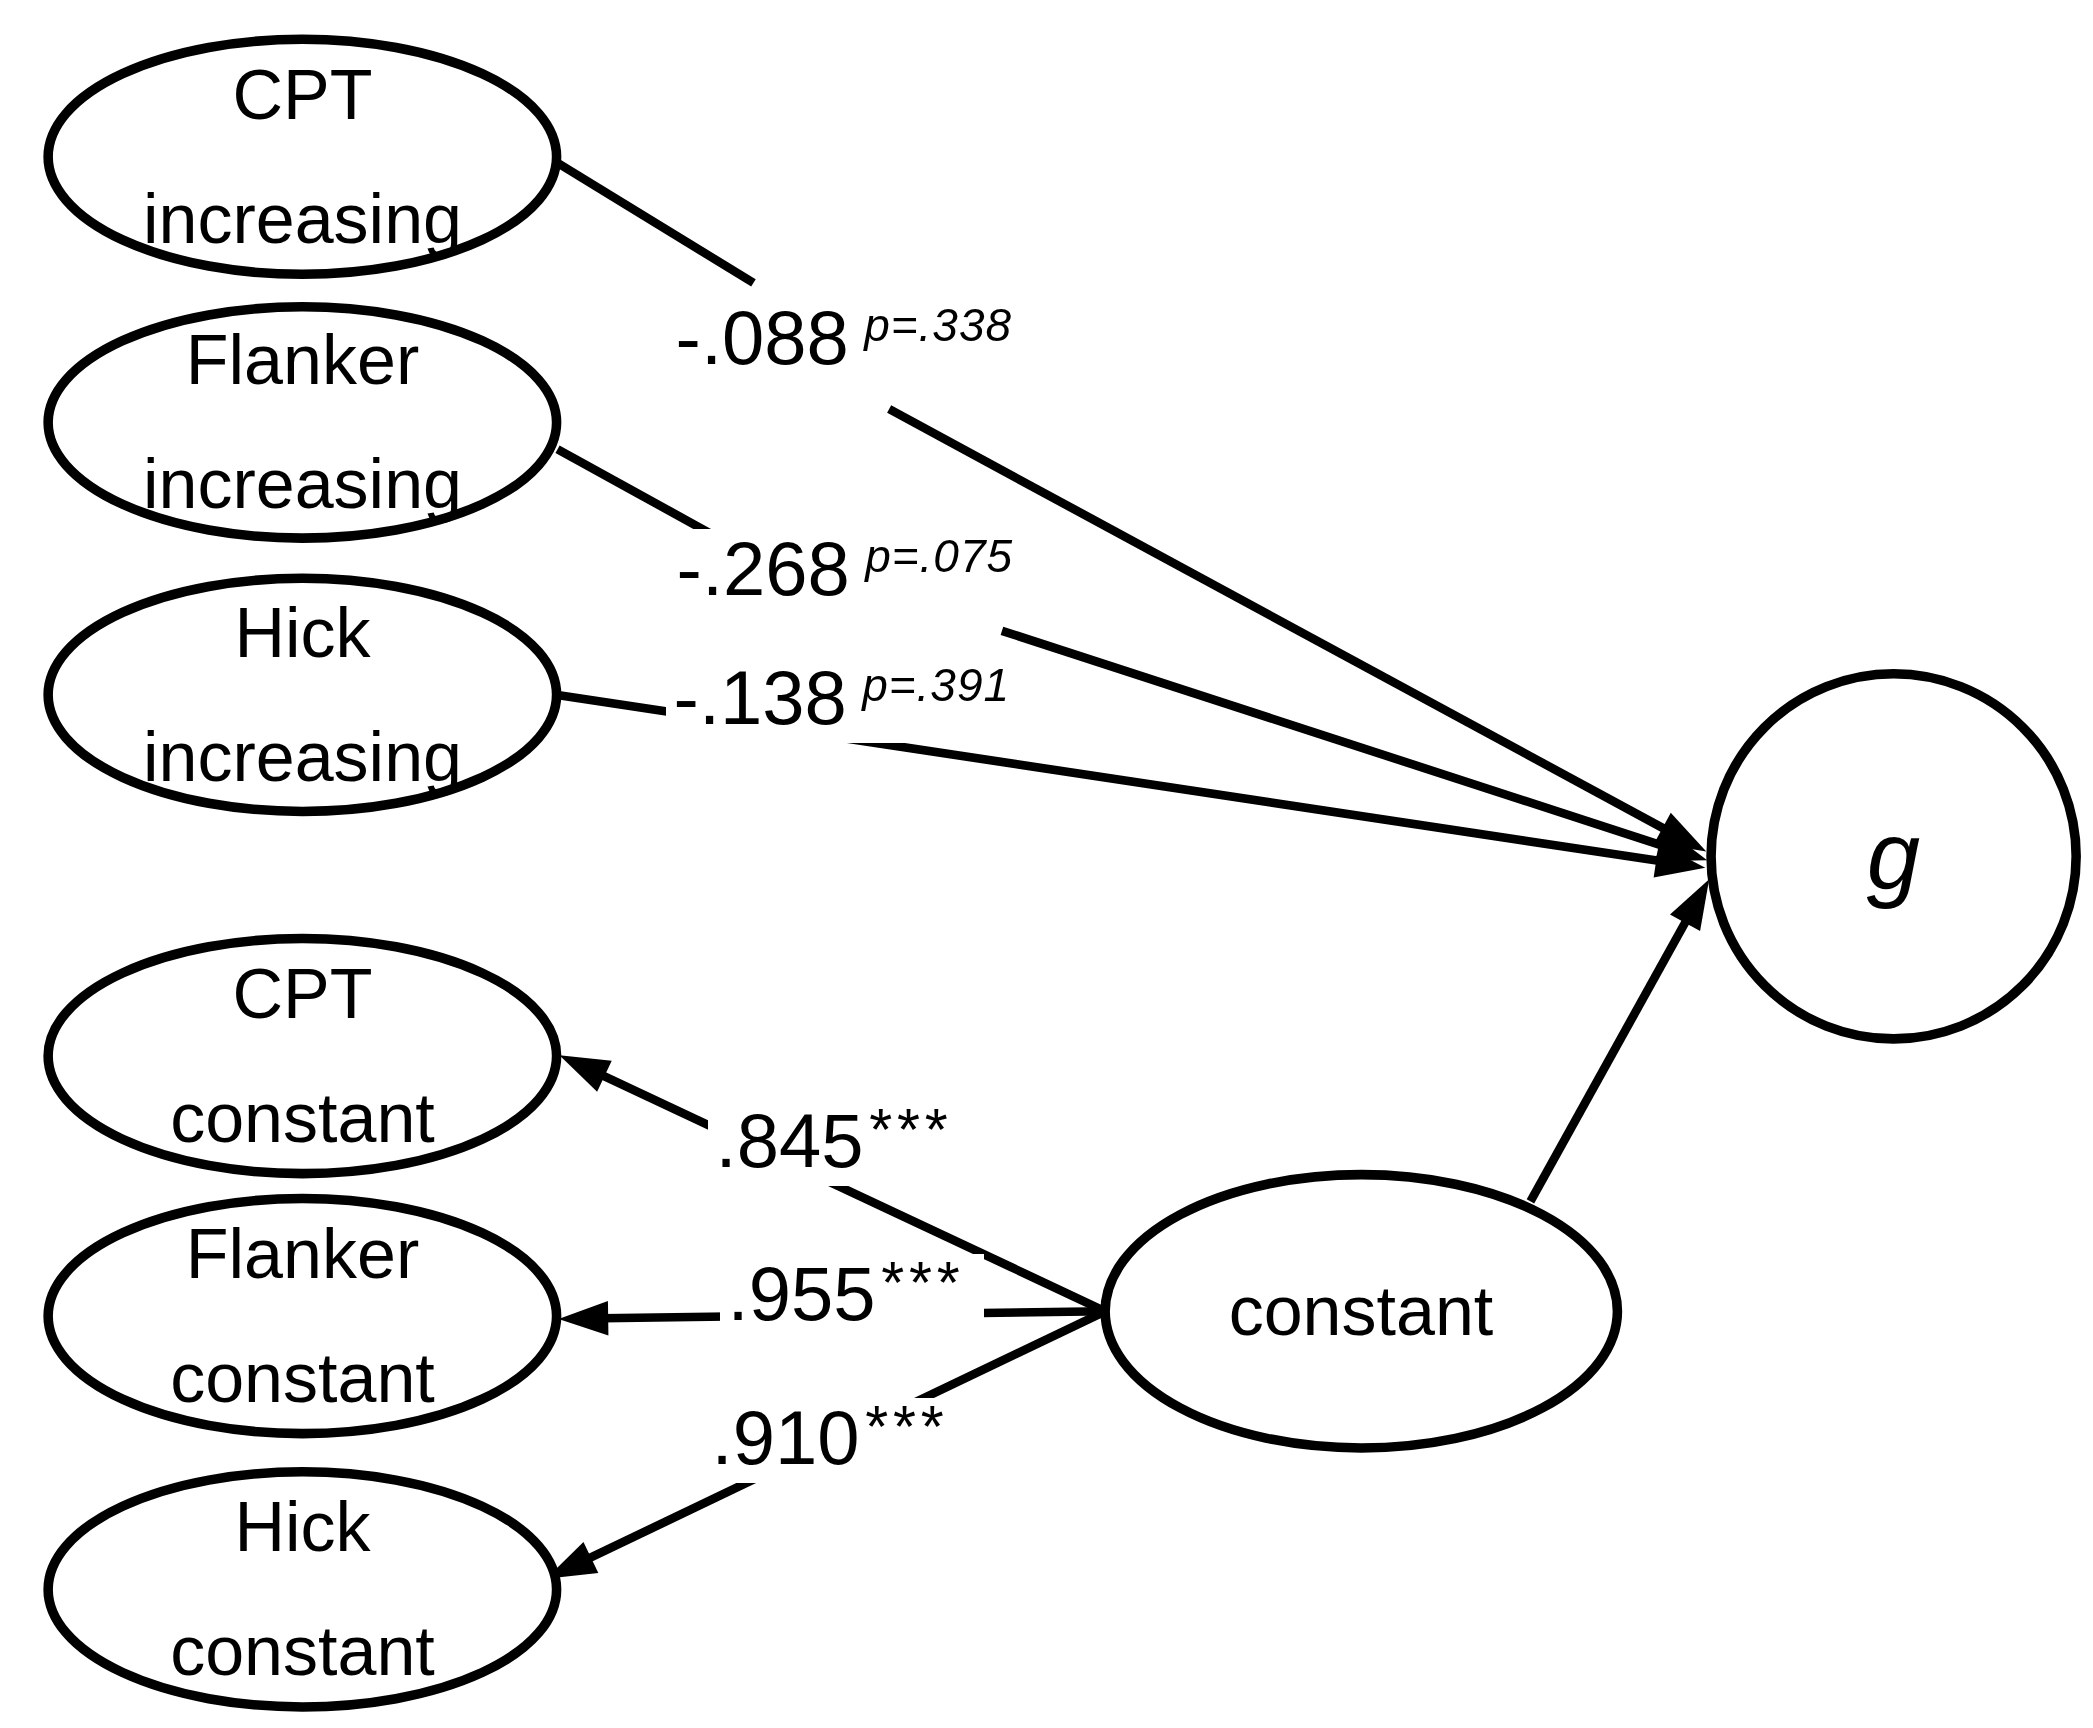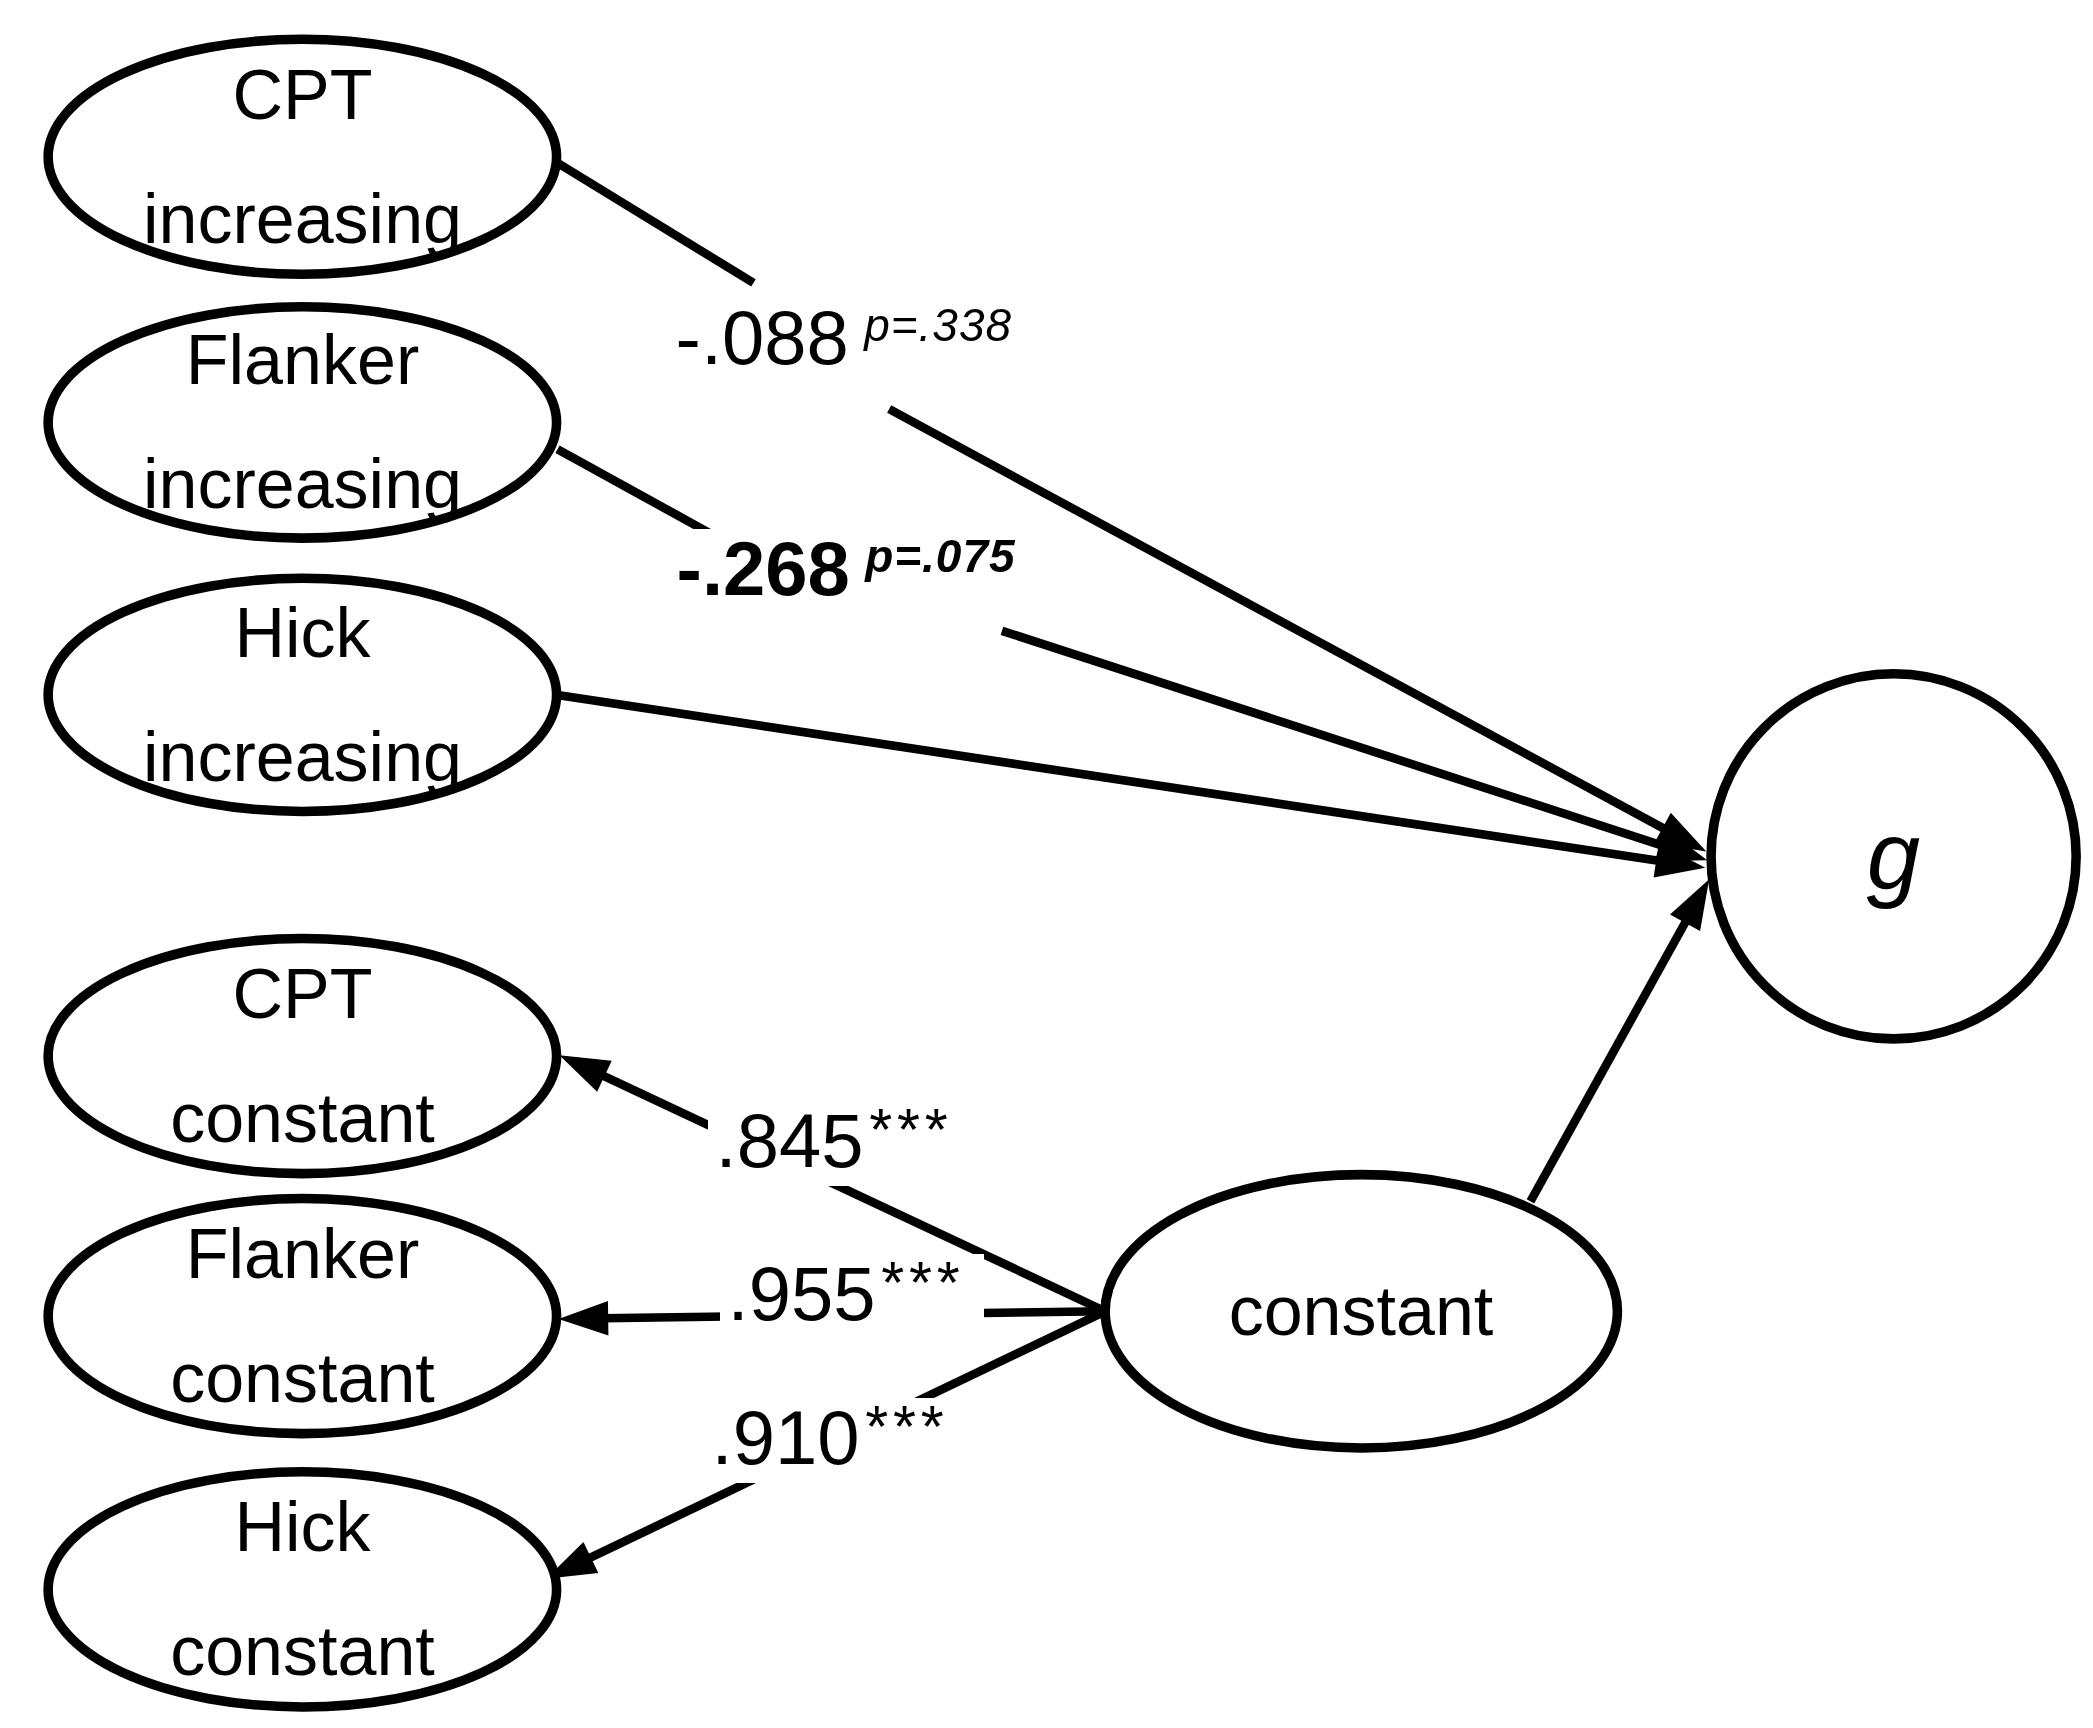--- a/index.html
+++ b/index.html
@@ -138,19 +138,20 @@
         <div>Hick</div>
         <div>constant</div>
       </div>
       <div class="node-label" style="left: 1097px; width: 512px; top: 1249px;">
         <div>constant</div>
       </div>
       <div class="node-label latent-g" style="left: 1703px; width: 365px; top: 794px;">
         <div>g</div>
       </div>
       <div class="coef" style="left: 660px; top: 298px;"><span>-.088</span><span class="sup pvalue">p=.338</span></div>
-      <div class="coef" style="left: 661px; top: 529px; font-weight: bold;"><span>-.268</span><span class="sup pvalue">p=.075</span></div>
+      <div class="coef" style="left: 661px; top: 529px;"><span>-.268</span><span class="sup pvalue">p=.075</span></div>
+      <div class="coef" style="left: 658px; top: 658px;"><span>-.138</span><span class="sup pvalue">p=.391</span></div>
       <div class="coef" style="left: 700px; top: 1101px; text-align: center;"><span>.845</span><span class="sup stars">***</span></div>
       <div class="coef" style="left: 712px; top: 1254px;"><span>.955</span><span class="sup stars">***</span></div>
       <div class="coef" style="left: 696px; top: 1398px;"><span>.910</span><span class="sup stars">***</span></div>
     </div>
 </div>
 
 
 </body></html>

